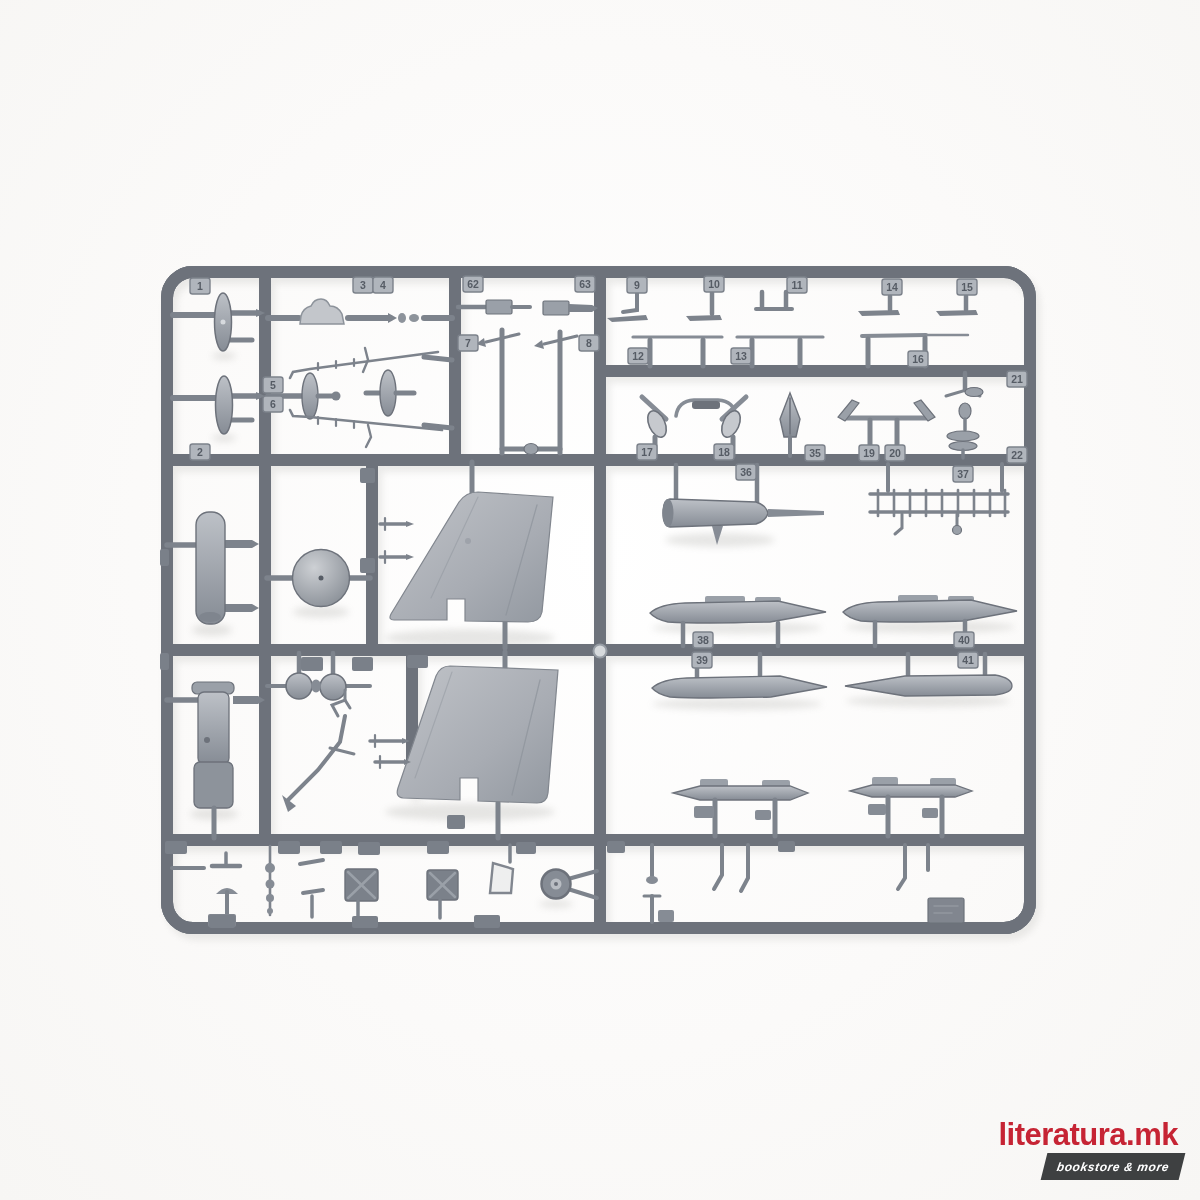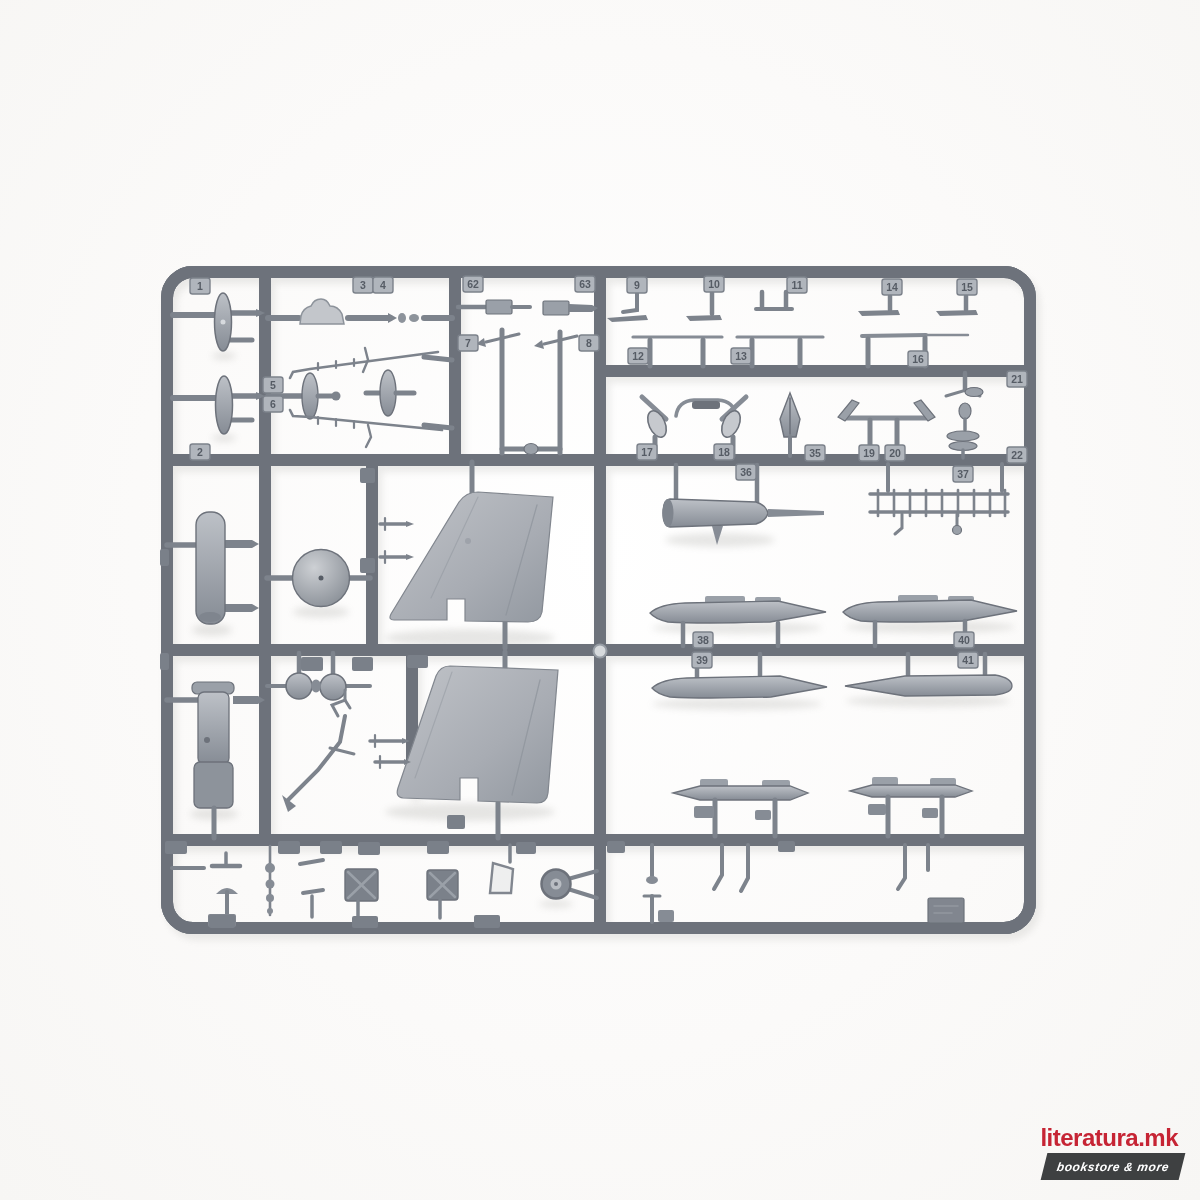--- a/index.html
+++ b/index.html
@@ -7,21 +7,21 @@
     --wm-title:#c62434;
     --wm-banner:#3e4041;
     --wm-sub:#ffffff;
   }
   html,body{margin:0;padding:0;}
   body{width:1200px;height:1200px;overflow:hidden;font-family:"Liberation Sans",sans-serif;}
   .stage{position:relative;width:1200px;height:1200px;
     background:radial-gradient(ellipse at 50% 46%, #ffffff 0%, #fbfaf9 55%, var(--background) 100%);}
   .stage svg{position:absolute;left:0;top:0;}
   .wm{position:absolute;right:22px;bottom:20px;text-align:right;}
-  .wm-title{font-weight:700;font-size:24px;line-height:1;letter-spacing:-0.5px;color:var(--wm-title);}
+  .wm-title{font-weight:700;font-size:31px;line-height:1;letter-spacing:-0.5px;color:var(--wm-title);}
   .wm-banner{display:inline-block;margin-top:3px;margin-right:-4px;background:var(--wm-banner);
     transform:skewX(-14deg);padding:4px 13px 5px 13px;}
   .wm-banner span{display:inline-block;transform:skewX(5deg);font-style:italic;font-weight:700;
     font-size:12px;letter-spacing:0.6px;color:var(--wm-sub);}
 </style>
 </head>
 <body>
 
 <div class="stage">
 <svg width="1200" height="1200" viewBox="0 0 1200 1200">

